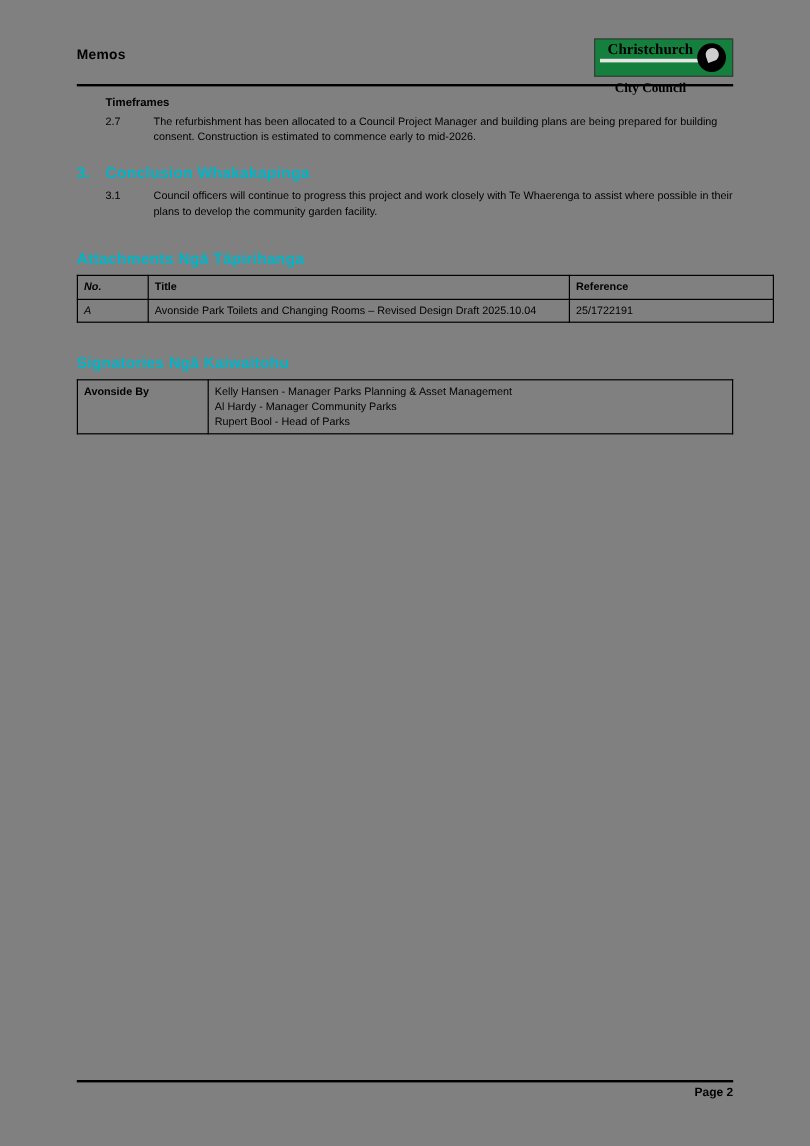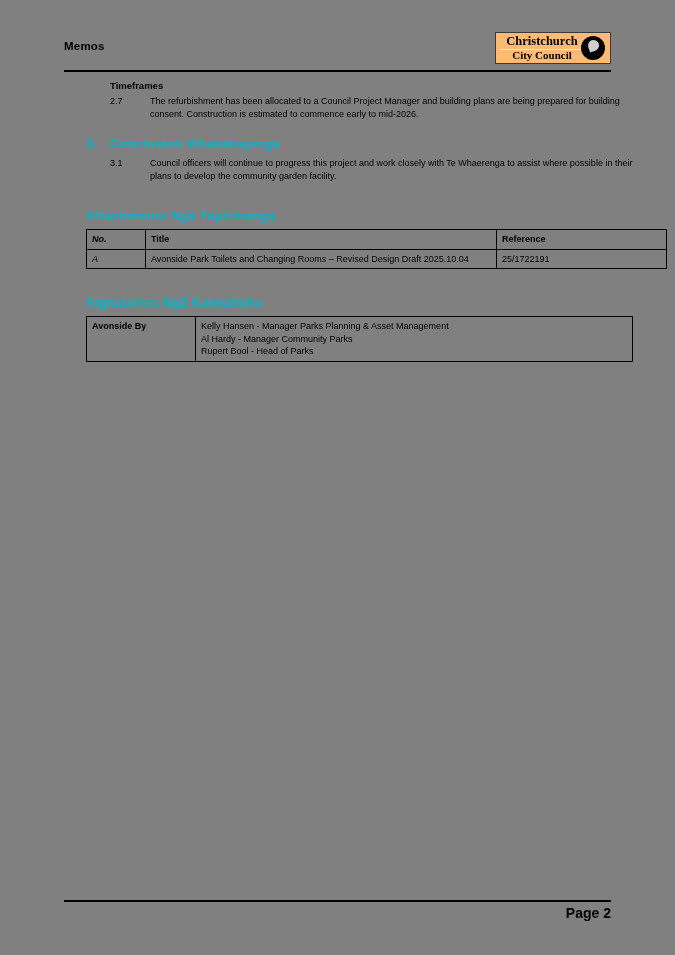--- a/index.html
+++ b/index.html
@@ -52,21 +52,21 @@
   }
 
   
   .logo {
     position: absolute;
     right: 0;
     top: -4px;
     width: 116px;
     height: 32px;
     border: 1px solid #3a3a3a;
-    background: #fdba74;
+    background: #15803d;
     box-sizing: border-box;
   }
   .logo-text {
     position: absolute;
     left: 4px;
     top: 2px;
     width: 84px;
     text-align: center;
     line-height: 1.05;
   }
@@ -76,23 +76,23 @@
     font-weight: bold;
     color: #000;
     display: block;
   }
   .logo-line2 {
     font-family: "Liberation Serif", serif;
     font-size: 11px;
     font-weight: bold;
     color: #000;
     display: block;
-    border-top: 1px solid #e5e5e5;
+    border-top: 3px solid #e5e5e5;
     margin-top: 1px;
-    padding-top: 0px;
+    padding-top: 17px;
   }
   .logo-mark {
     position: absolute;
     right: 5px;
     top: 3px;
     width: 24px;
     height: 24px;
     border-radius: 50%;
     background: #000;
   }
@@ -107,21 +107,20 @@
     background: #cfcfcf;
     transform: rotate(-20deg);
   }
 
   
   .content {
     position: absolute;
     left: 64px;
     top: 80px;
     width: 547px;
-    margin-left: 22px;
   }
 
   .sub-head {
     font-size: 9.5px;
     font-weight: bold;
     color: #000;
     margin-left: 24px;
     margin-bottom: 4px;
   }
 
@@ -204,21 +203,21 @@
     top: 900px;
     width: 547px;
   }
   .footer-rule {
     width: 547px;
     height: 2px;
     background: #000;
   }
   .footer-page {
     text-align: right;
-    font-size: 14px;
+    font-size: 10px;
     font-weight: bold;
     color: #000;
     margin-top: 3px;
   }
 </style>
 </head>
 <body>
 
 <div class="page">
 

